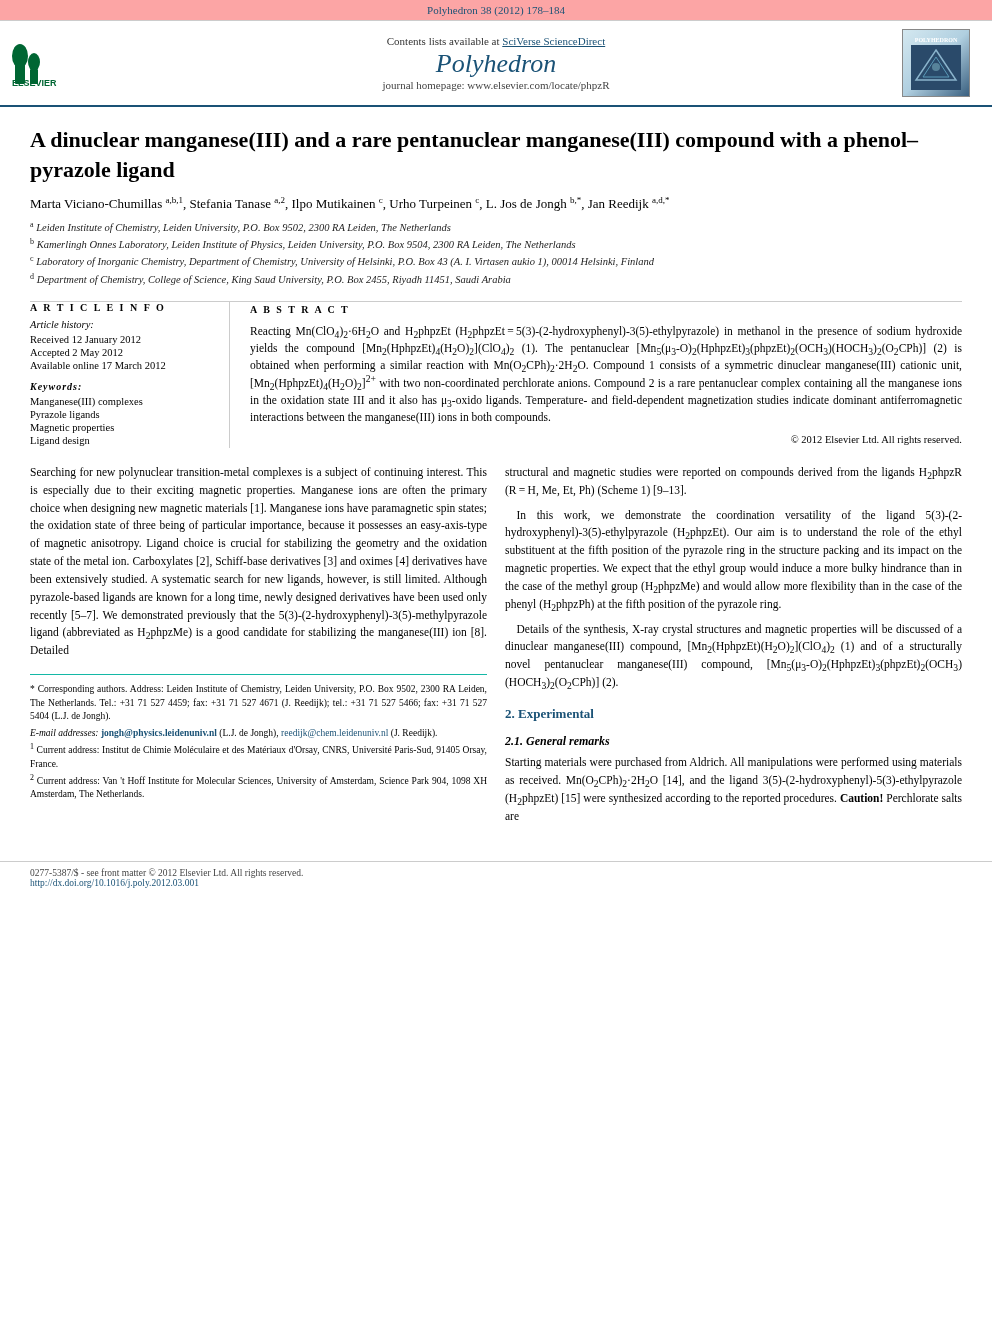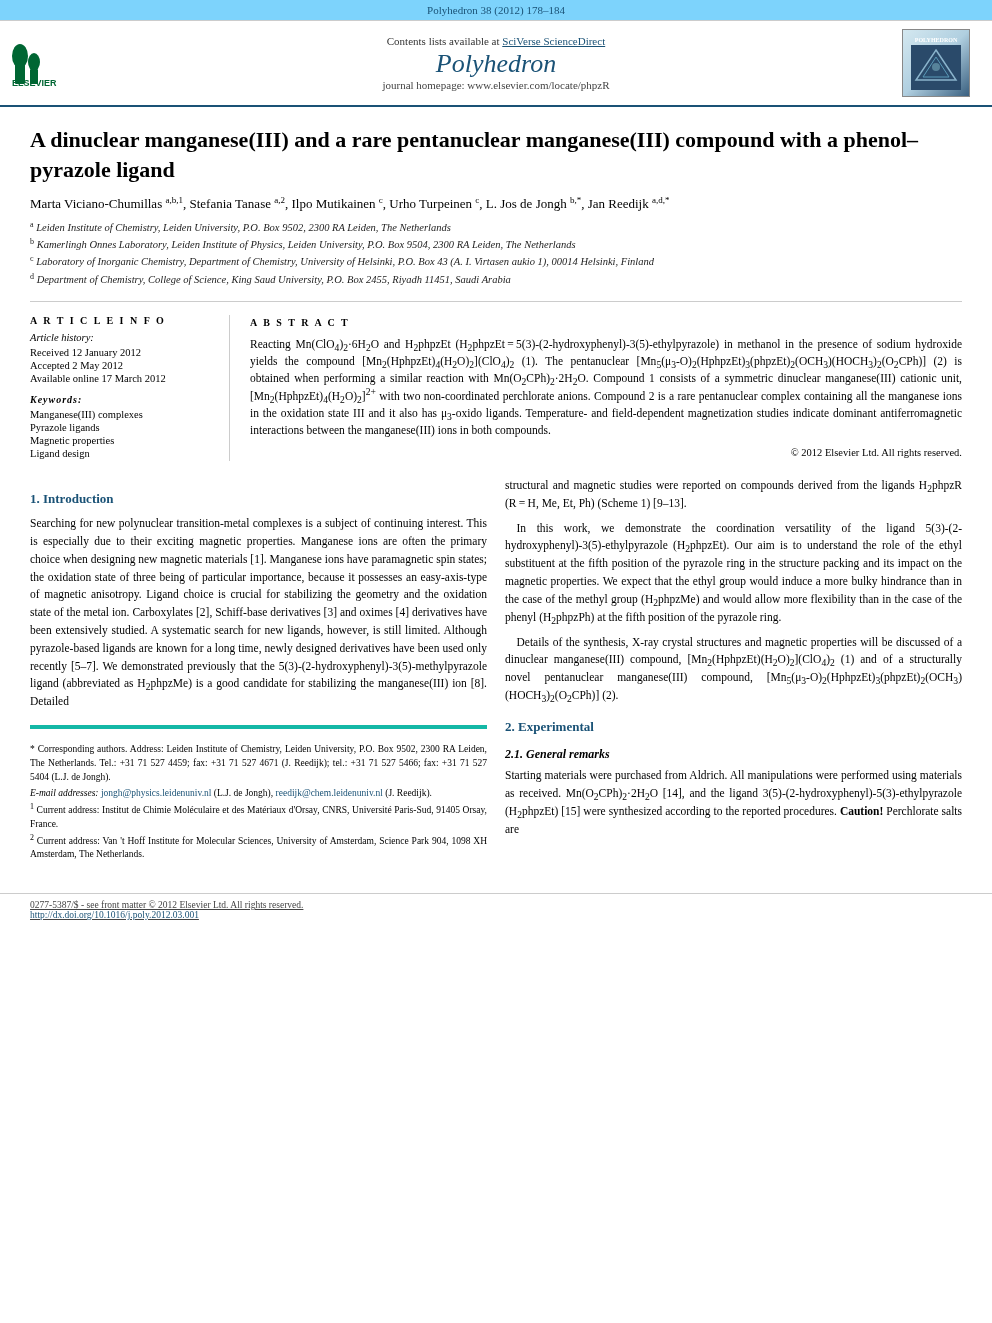--- a/index.html
+++ b/index.html
@@ -7,21 +7,21 @@
       width: 992px;
       min-height: 1323px;
       background: #fff;
       font-family: 'Times New Roman', Times, serif;
       font-size: 13px;
       color: #000;
     }
 
     
     #top-bar {
-      background: #7dd3fc;
+      background: #fca5a5;
       text-align: center;
       padding: 4px 0;
       font-size: 11px;
       color: #1a5276;
       border-bottom: 1px solid #ccc;
     }
 
     
     #journal-header {
       display: flex;
@@ -83,21 +83,21 @@
       line-height: 1.45;
     }
     #affiliations .affil-line { margin-bottom: 2px; }
     #affiliations sup { font-size: 8px; }
 
     
     #info-abstract {
       display: flex;
       gap: 20px;
       border-top: 1px solid #ccc;
-      padding-top: 13px;
+      padding-top: 0;
       margin-bottom: 16px;
     }
 
     #article-info {
       width: 200px;
       flex-shrink: 0;
       font-size: 11px;
       border-right: 1px solid #ccc;
       padding-right: 14px;
     }
@@ -179,23 +179,23 @@
       margin-top: 8px;
     }
     .body-para {
       margin-bottom: 7px;
       text-indent: 1em;
     }
     .body-para:first-of-type { text-indent: 0; }
 
     
     #footnotes {
-      border-top: 4px solid #14b8a6;
+      border-top: 1px solid #14b8a6;
       margin-top: 14px;
-      padding-top: 14px;
+      padding-top: 8px;
       font-size: 9.5px;
       line-height: 1.45;
     }
     #footnotes .fn { margin-bottom: 3px; }
 
     
     .elsevier-svg { width: 75px; height: 55px; }
 
     
     .poly-cover {
@@ -214,21 +214,20 @@
     }
 
     sup, sub { line-height: 0; }
 
     #bottom-bar {
       border-top: 1px solid #ccc;
       padding: 6px 30px;
       font-size: 9.5px;
       color: #444;
       margin-top: 10px;
-      text-decoration: underline;
     }
   </style>
 </head>
 <body>
 
 <div id="top-bar">
   <span>Polyhedron 38 (2012) 178–184</span>
 </div>
 
 <div id="journal-header">
@@ -302,32 +301,31 @@
       <div class="abstract-text">
         Reacting Mn(ClO<sub>4</sub>)<sub>2</sub>·6H<sub>2</sub>O and H<sub>2</sub>phpzEt (H<sub>2</sub>phpzEt = 5(3)-(2-hydroxyphenyl)-3(5)-ethylpyrazole) in methanol in the presence of sodium hydroxide yields the compound [Mn<sub>2</sub>(HphpzEt)<sub>4</sub>(H<sub>2</sub>O)<sub>2</sub>](ClO<sub>4</sub>)<sub>2</sub> (1). The pentanuclear [Mn<sub>5</sub>(μ<sub>3</sub>-O)<sub>2</sub>(HphpzEt)<sub>3</sub>(phpzEt)<sub>2</sub>(OCH<sub>3</sub>)(HOCH<sub>3</sub>)<sub>2</sub>(O<sub>2</sub>CPh)] (2) is obtained when performing a similar reaction with Mn(O<sub>2</sub>CPh)<sub>2</sub>·2H<sub>2</sub>O. Compound 1 consists of a symmetric dinuclear manganese(III) cationic unit, [Mn<sub>2</sub>(HphpzEt)<sub>4</sub>(H<sub>2</sub>O)<sub>2</sub>]<sup>2+</sup> with two non-coordinated perchlorate anions. Compound 2 is a rare pentanuclear complex containing all the manganese ions in the oxidation state III and it also has μ<sub>3</sub>-oxido ligands. Temperature- and field-dependent magnetization studies indicate dominant antiferromagnetic interactions between the manganese(III) ions in both compounds.
       </div>
       <div class="copyright">© 2012 Elsevier Ltd. All rights reserved.</div>
     </div>
   </div>
 
   <div id="body-columns">
 
     <div class="body-col">
-      <div class="section-heading">1. Introduction</div>
 
       <p class="body-para">
         Searching for new polynuclear transition-metal complexes is a subject of continuing interest. This is especially due to their exciting magnetic properties. Manganese ions are often the primary choice when designing new magnetic materials [1]. Manganese ions have paramagnetic spin states; the oxidation state of three being of particular importance, because it possesses an easy-axis-type of magnetic anisotropy. Ligand choice is crucial for stabilizing the geometry and the oxidation state of the metal ion. Carboxylates [2], Schiff-base derivatives [3] and oximes [4] derivatives have been extensively studied. A systematic search for new ligands, however, is still limited. Although pyrazole-based ligands are known for a long time, newly designed derivatives have been used only recently [5–7]. We demonstrated previously that the 5(3)-(2-hydroxyphenyl)-3(5)-methylpyrazole ligand (abbreviated as H<sub>2</sub>phpzMe) is a good candidate for stabilizing the manganese(III) ion [8]. Detailed
       </p>
 
       <div id="footnotes">
         <div class="fn">
           * Corresponding authors. Address: Leiden Institute of Chemistry, Leiden University, P.O. Box 9502, 2300 RA Leiden, The Netherlands. Tel.: +31 71 527 4459; fax: +31 71 527 4671 (J. Reedijk); tel.: +31 71 527 5466; fax: +31 71 527 5404 (L.J. de Jongh).
         </div>
         <div class="fn">
-          <em>E-mail addresses:</em> <span style="color:#1a5276;">jongh@physics.leidenuniv.nl</span> (L.J. de Jongh), <span style="color:#1a5276;">reedijk@chem.leidenuniv.nl</span> (J. Reedijk).
+          <em>E-mail addresses:</em> <span style="color:#1a5276;font-weight:bold;">jongh@physics.leidenuniv.nl</span> (L.J. de Jongh), <span style="color:#1a5276;">reedijk@chem.leidenuniv.nl</span> (J. Reedijk).
         </div>
         <div class="fn">
           <sup>1</sup> Current address: Institut de Chimie Moléculaire et des Matériaux d'Orsay, CNRS, Université Paris-Sud, 91405 Orsay, France.
         </div>
         <div class="fn">
           <sup>2</sup> Current address: Van 't Hoff Institute for Molecular Sciences, University of Amsterdam, Science Park 904, 1098 XH Amsterdam, The Netherlands.
         </div>
       </div>
     </div>
 

